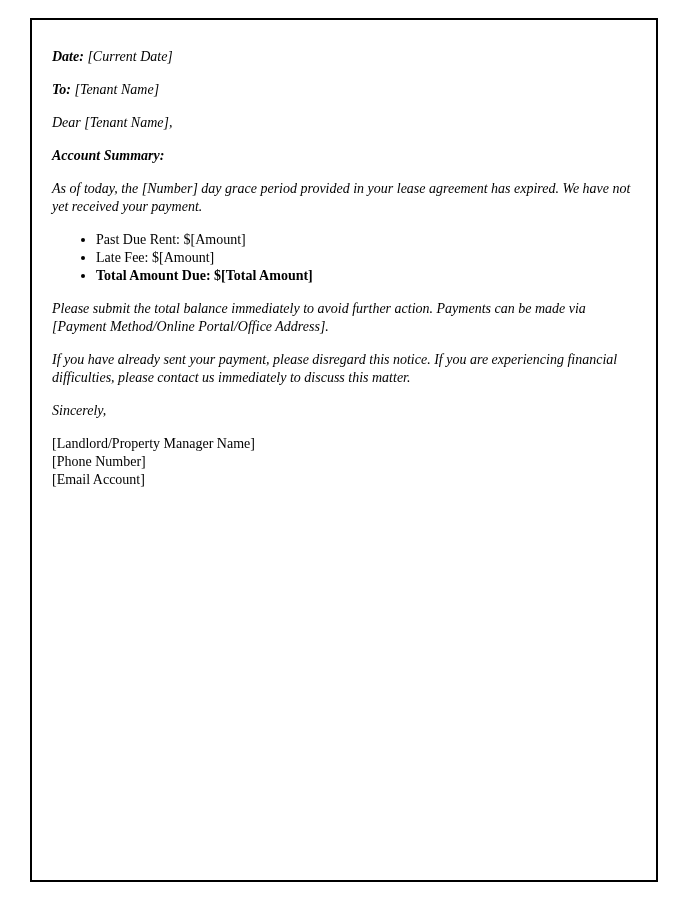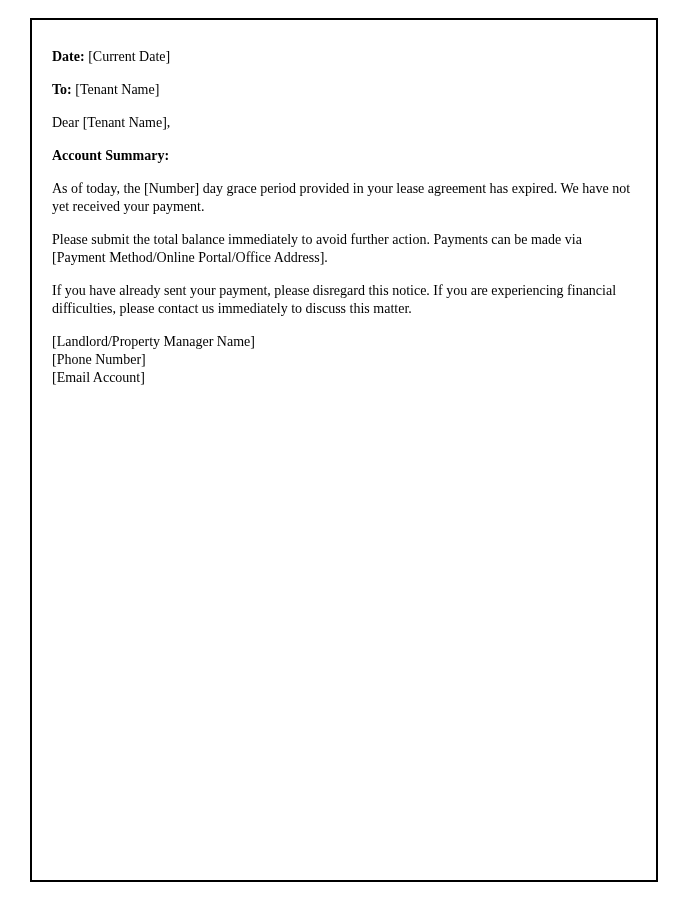--- a/index.html
+++ b/index.html
@@ -19,21 +19,21 @@
     position: absolute;
     left: 30px;
     top: 18px;
     width: 628px;
     height: 864px;
     border: 2px solid #000000;
     background: #ffffff;
     padding: 28px 20px 20px 20px;
     overflow: hidden;
   }
-  .block { margin: 0 0 15px 0; }
+  .block { margin: 0 0 15px 0; font-style: italic; }
   .line { margin: 0; }
   .bold { font-weight: bold; }
   ul.summary-list {
     margin: 0 0 15px 0;
     padding-left: 44px;
     list-style-type: disc;
   }
   ul.summary-list li { margin: 0; }
   .signature-block { margin: 0; }
 </style>
@@ -55,25 +55,31 @@
   </div>
 
 
   <p class="block">Dear [Tenant Name],</p>
 
 
   <p class="block bold">Account Summary:</p>
 
   <p class="block">As of today, the [Number] day grace period provided in your lease agreement has expired. We have not yet received your payment.</p>
 
+  <ul class="summary-list">
+    <li>Past Due Rent: $[Amount]</li>
+    <li>Late Fee: $[Amount]</li>
+    <li class="bold">Total Amount Due: $[Total Amount]</li>
+  </ul>
 
   <p class="block">Please submit the total balance immediately to avoid further action. Payments can be made via [Payment Method/Online Portal/Office Address].</p>
 
   <p class="block">If you have already sent your payment, please disregard this notice. If you are experiencing financial difficulties, please contact us immediately to discuss this matter.</p>
 
+  <p class="block">Sincerely,</p>
 
   <div class="signature-block">
     <div class="line">[Landlord/Property Manager Name]</div>
     <div class="line">[Phone Number]</div>
     <div class="line">[Email Account]</div>
   </div>
 
 </div>
 
 </body></html>

